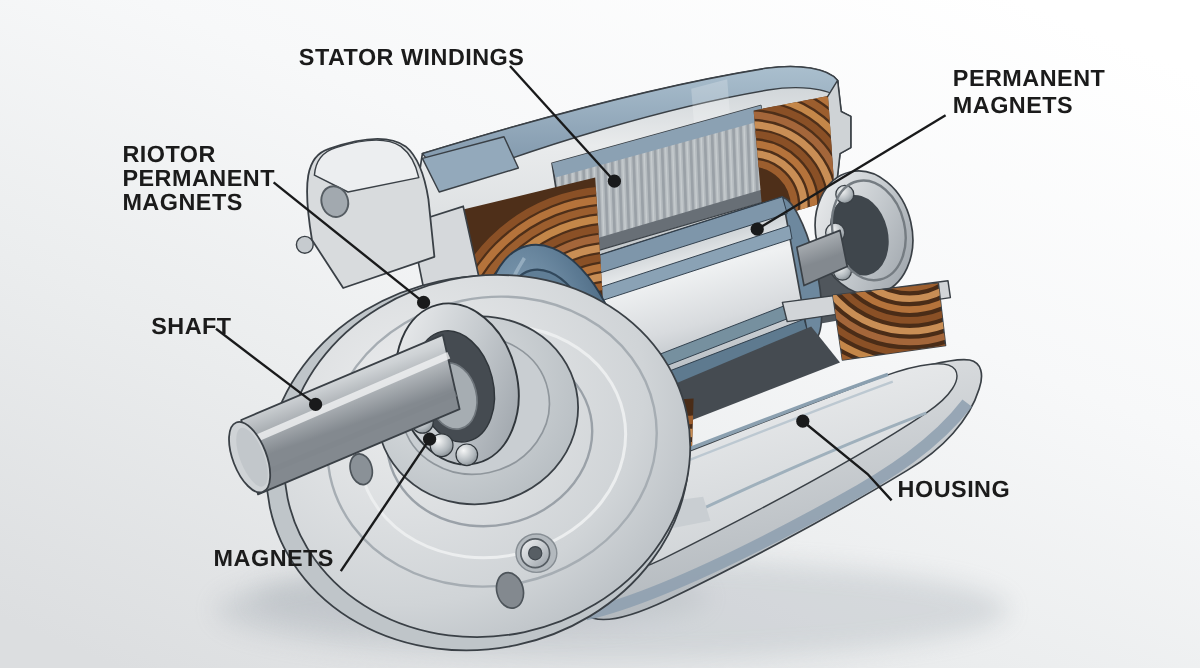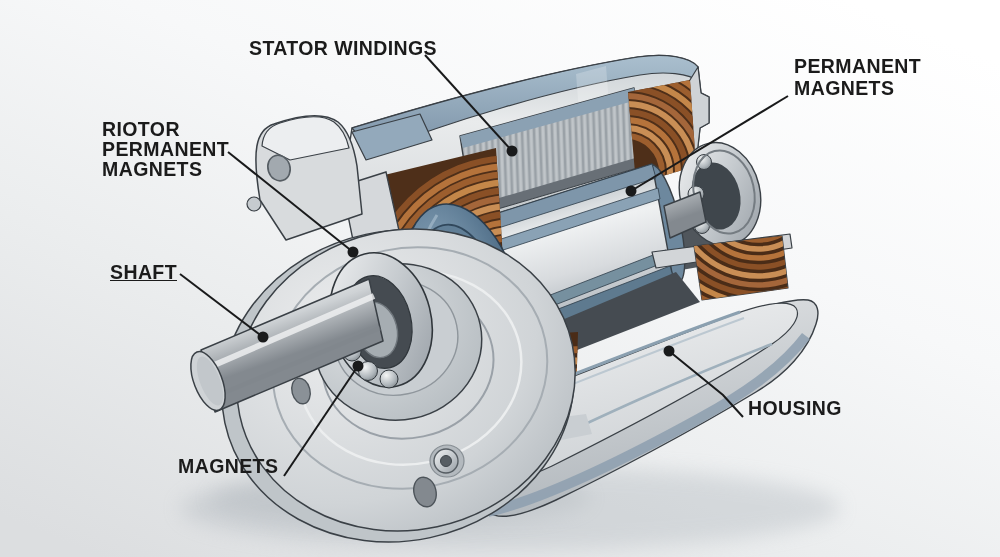--- a/index.html
+++ b/index.html
@@ -307,18 +307,18 @@
     <span>RIOTOR</span>
     <span>PERMANENT</span>
     <span>MAGNETS</span>
   </div>
 
   <div class="lbl rt" style="left:794px;top:56px;">
     <span>PERMANENT</span>
     <span>MAGNETS</span>
   </div>
 
-  <div class="lbl" style="left:110px;top:262px;text-decoration:underline;">SHAFT</div>
+  <div class="lbl" style="left:126px;top:262px;">SHAFT</div>
 
   <div class="lbl" style="left:178px;top:456px;">MAGNETS</div>
 
   <div class="lbl" style="left:748px;top:398px;">HOUSING</div>
 </div>
 
 </body></html>

